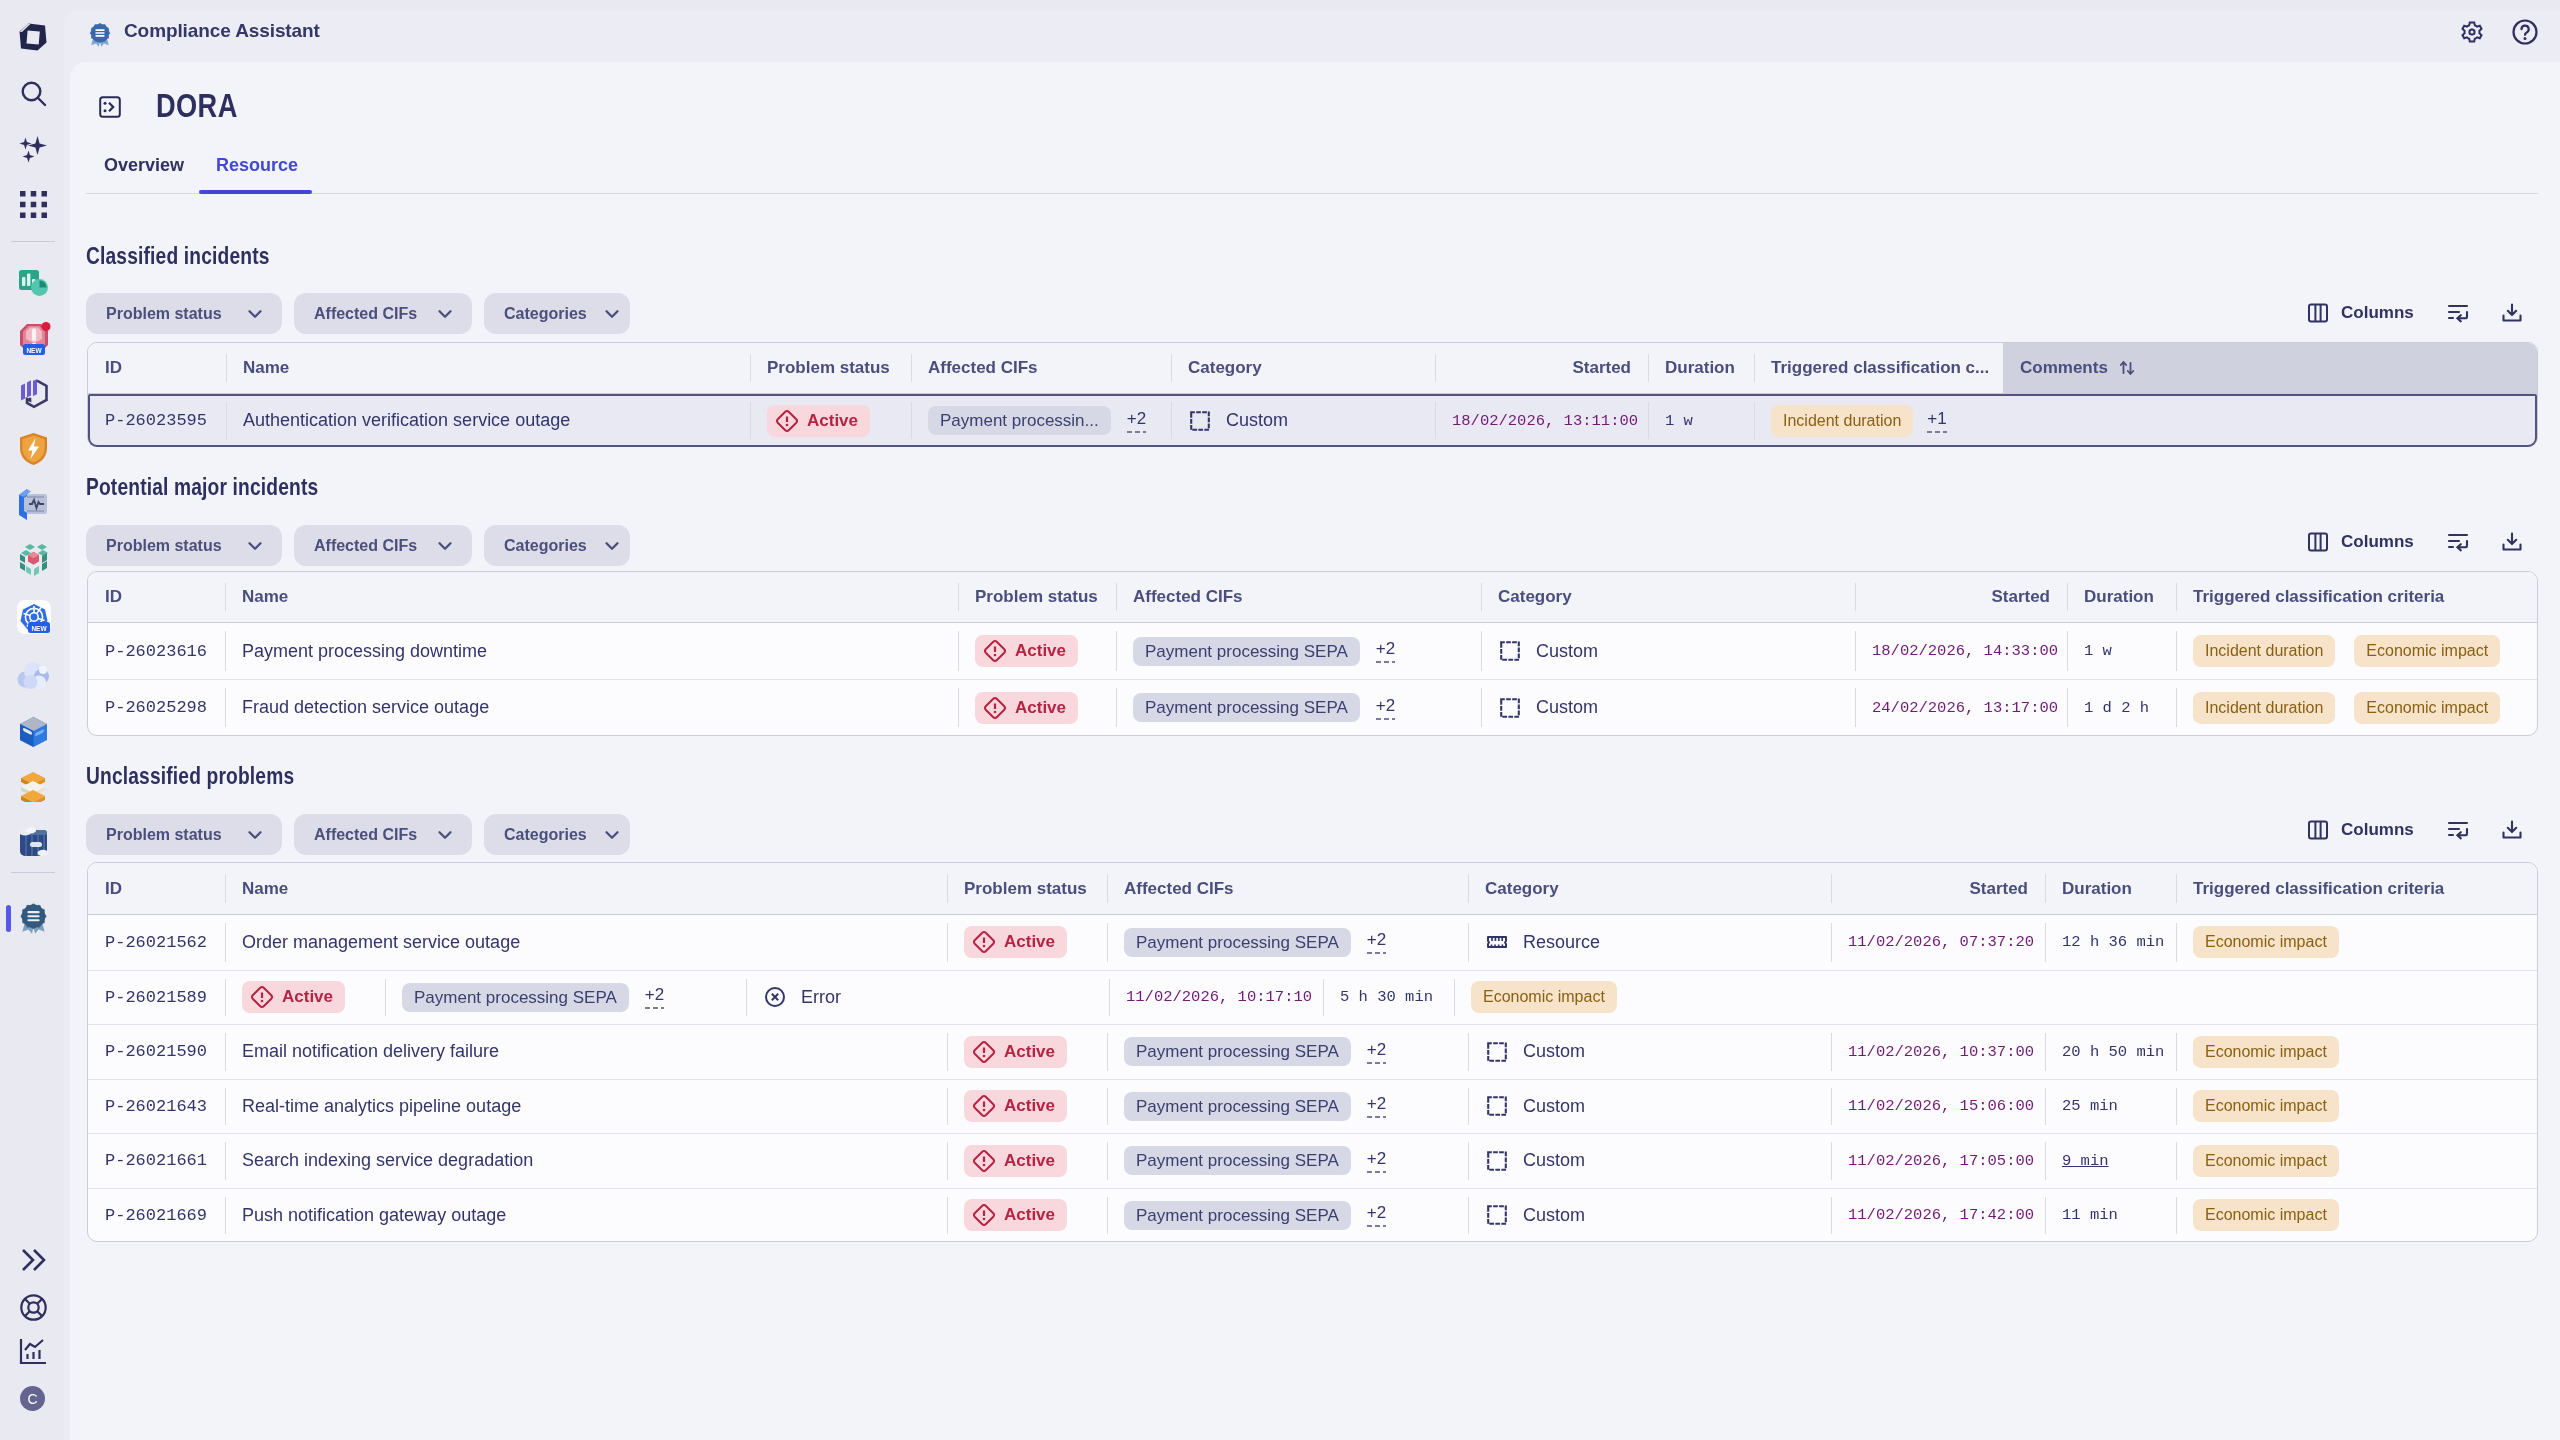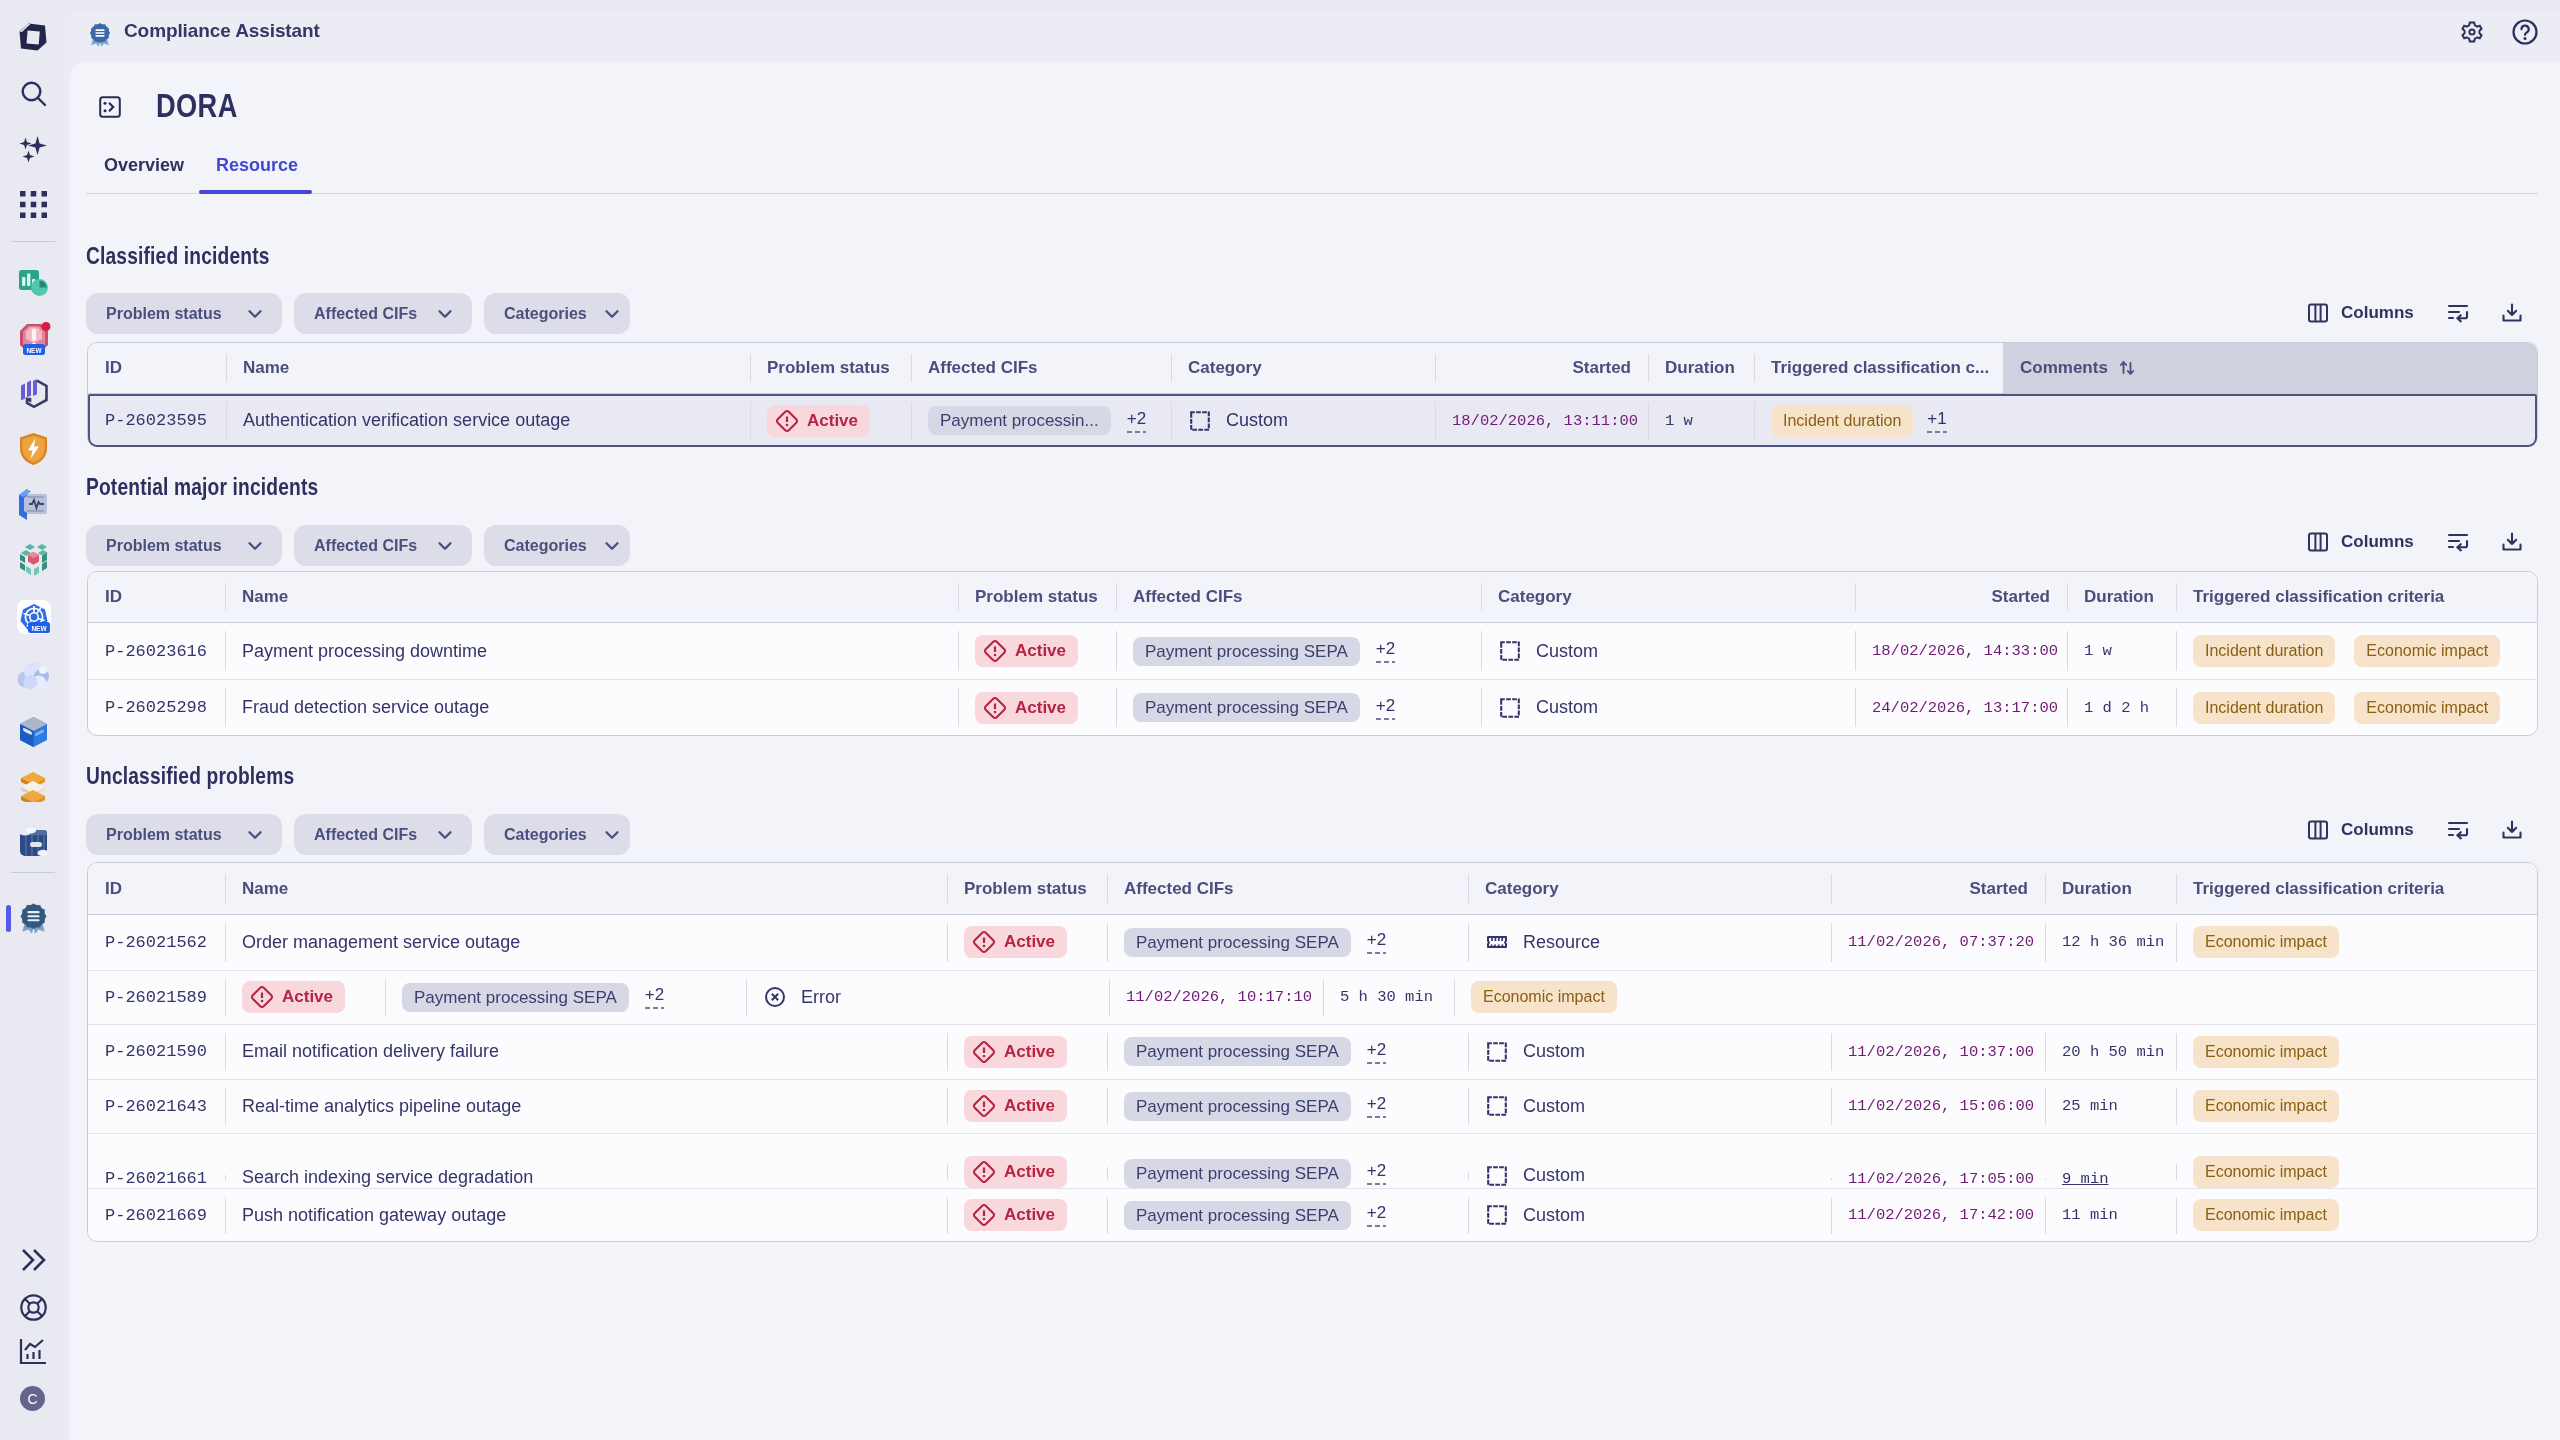--- a/index.html
+++ b/index.html
@@ -654,21 +654,21 @@
     <div class="cell nd" style="width:214px;">
         <span class="datetxt">11/02/2026, 15:06:00</span>
       </div>
     <div class="cell nd" style="width:131px;">
         <span class="durtxt">25 min</span>
       </div>
     <div class="cell nd" style="flex:1;">
         <span class="tanchip">Economic impact</span>
       </div>
   </div>
-  <div class="trow sep" style="height:54.5px;align-items:flex-end;">
+  <div class="trow sep" style="height:54.5px;">
     <div class="cell mono" style="width:137px;">P-26021661</div>
     <div class="cell nd name" style="width:722px;">Search indexing service degradation</div>
     <div class="cell nd" style="width:160px;">
         <span class="badge"><svg width="24" height="24" viewBox="0 0 24 24" fill="none" stroke="#b62343" stroke-width="2">
             <rect x="4.2" y="4.2" width="15.6" height="15.6" rx="2.8" transform="rotate(45 12 12)"></rect>
             <line x1="12" y1="7.5" x2="12" y2="13" stroke-width="2.2"></line>
             <circle cx="12" cy="16" r="1.3" fill="#b62343" stroke="none"></circle>
           </svg>Active</span>
       </div>
     <div class="cell nd" style="width:361px;">

